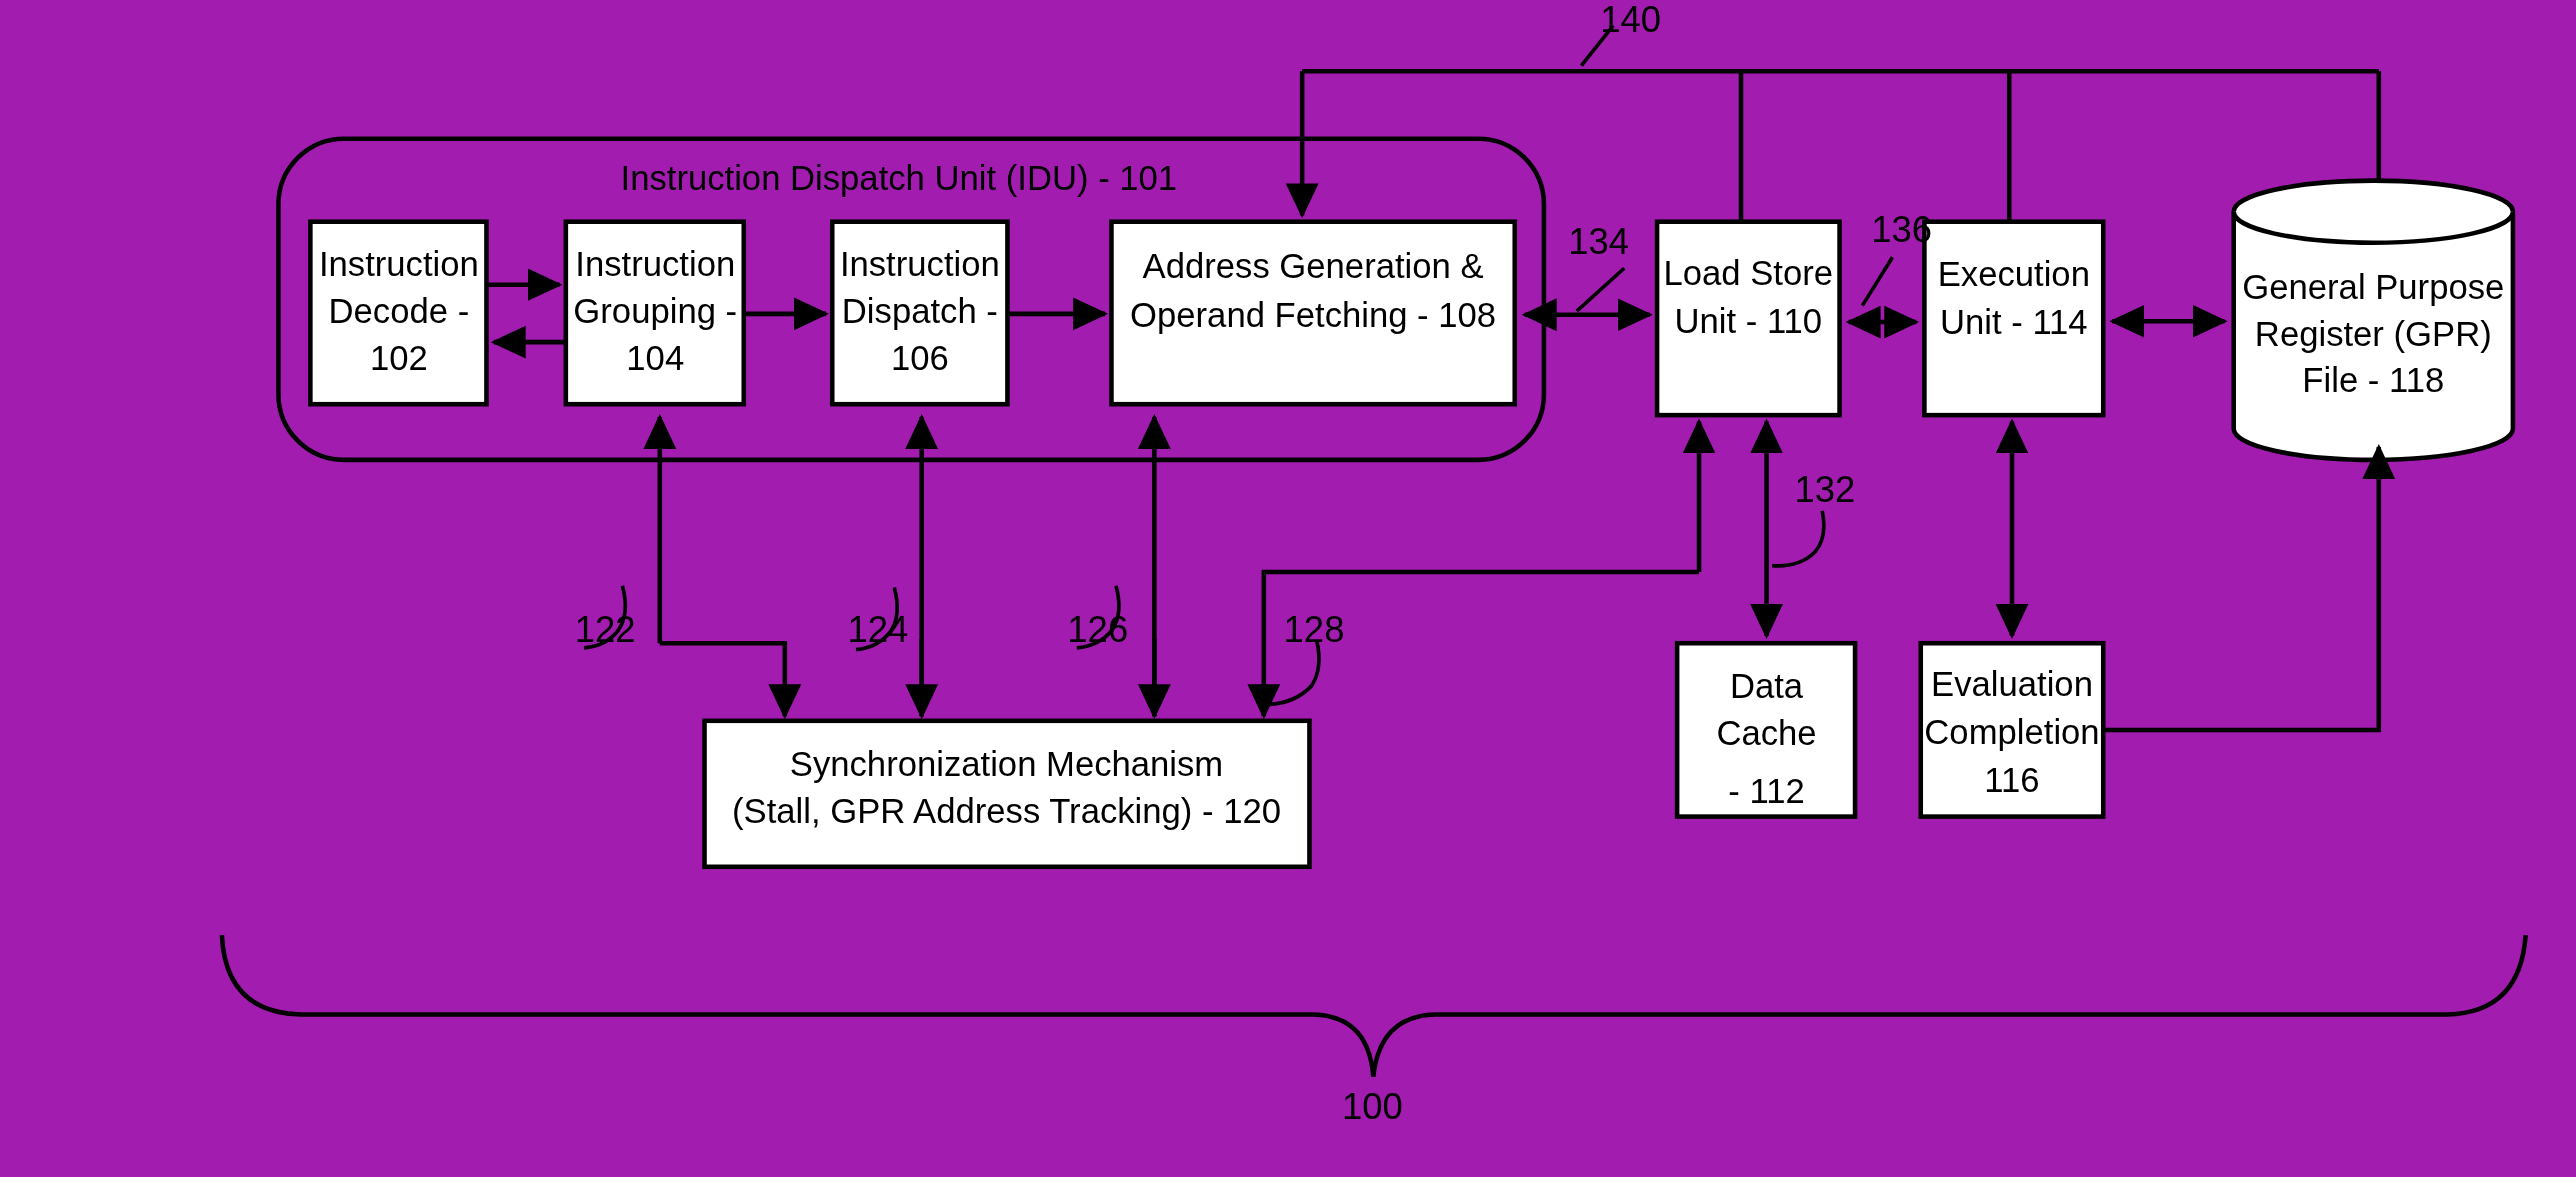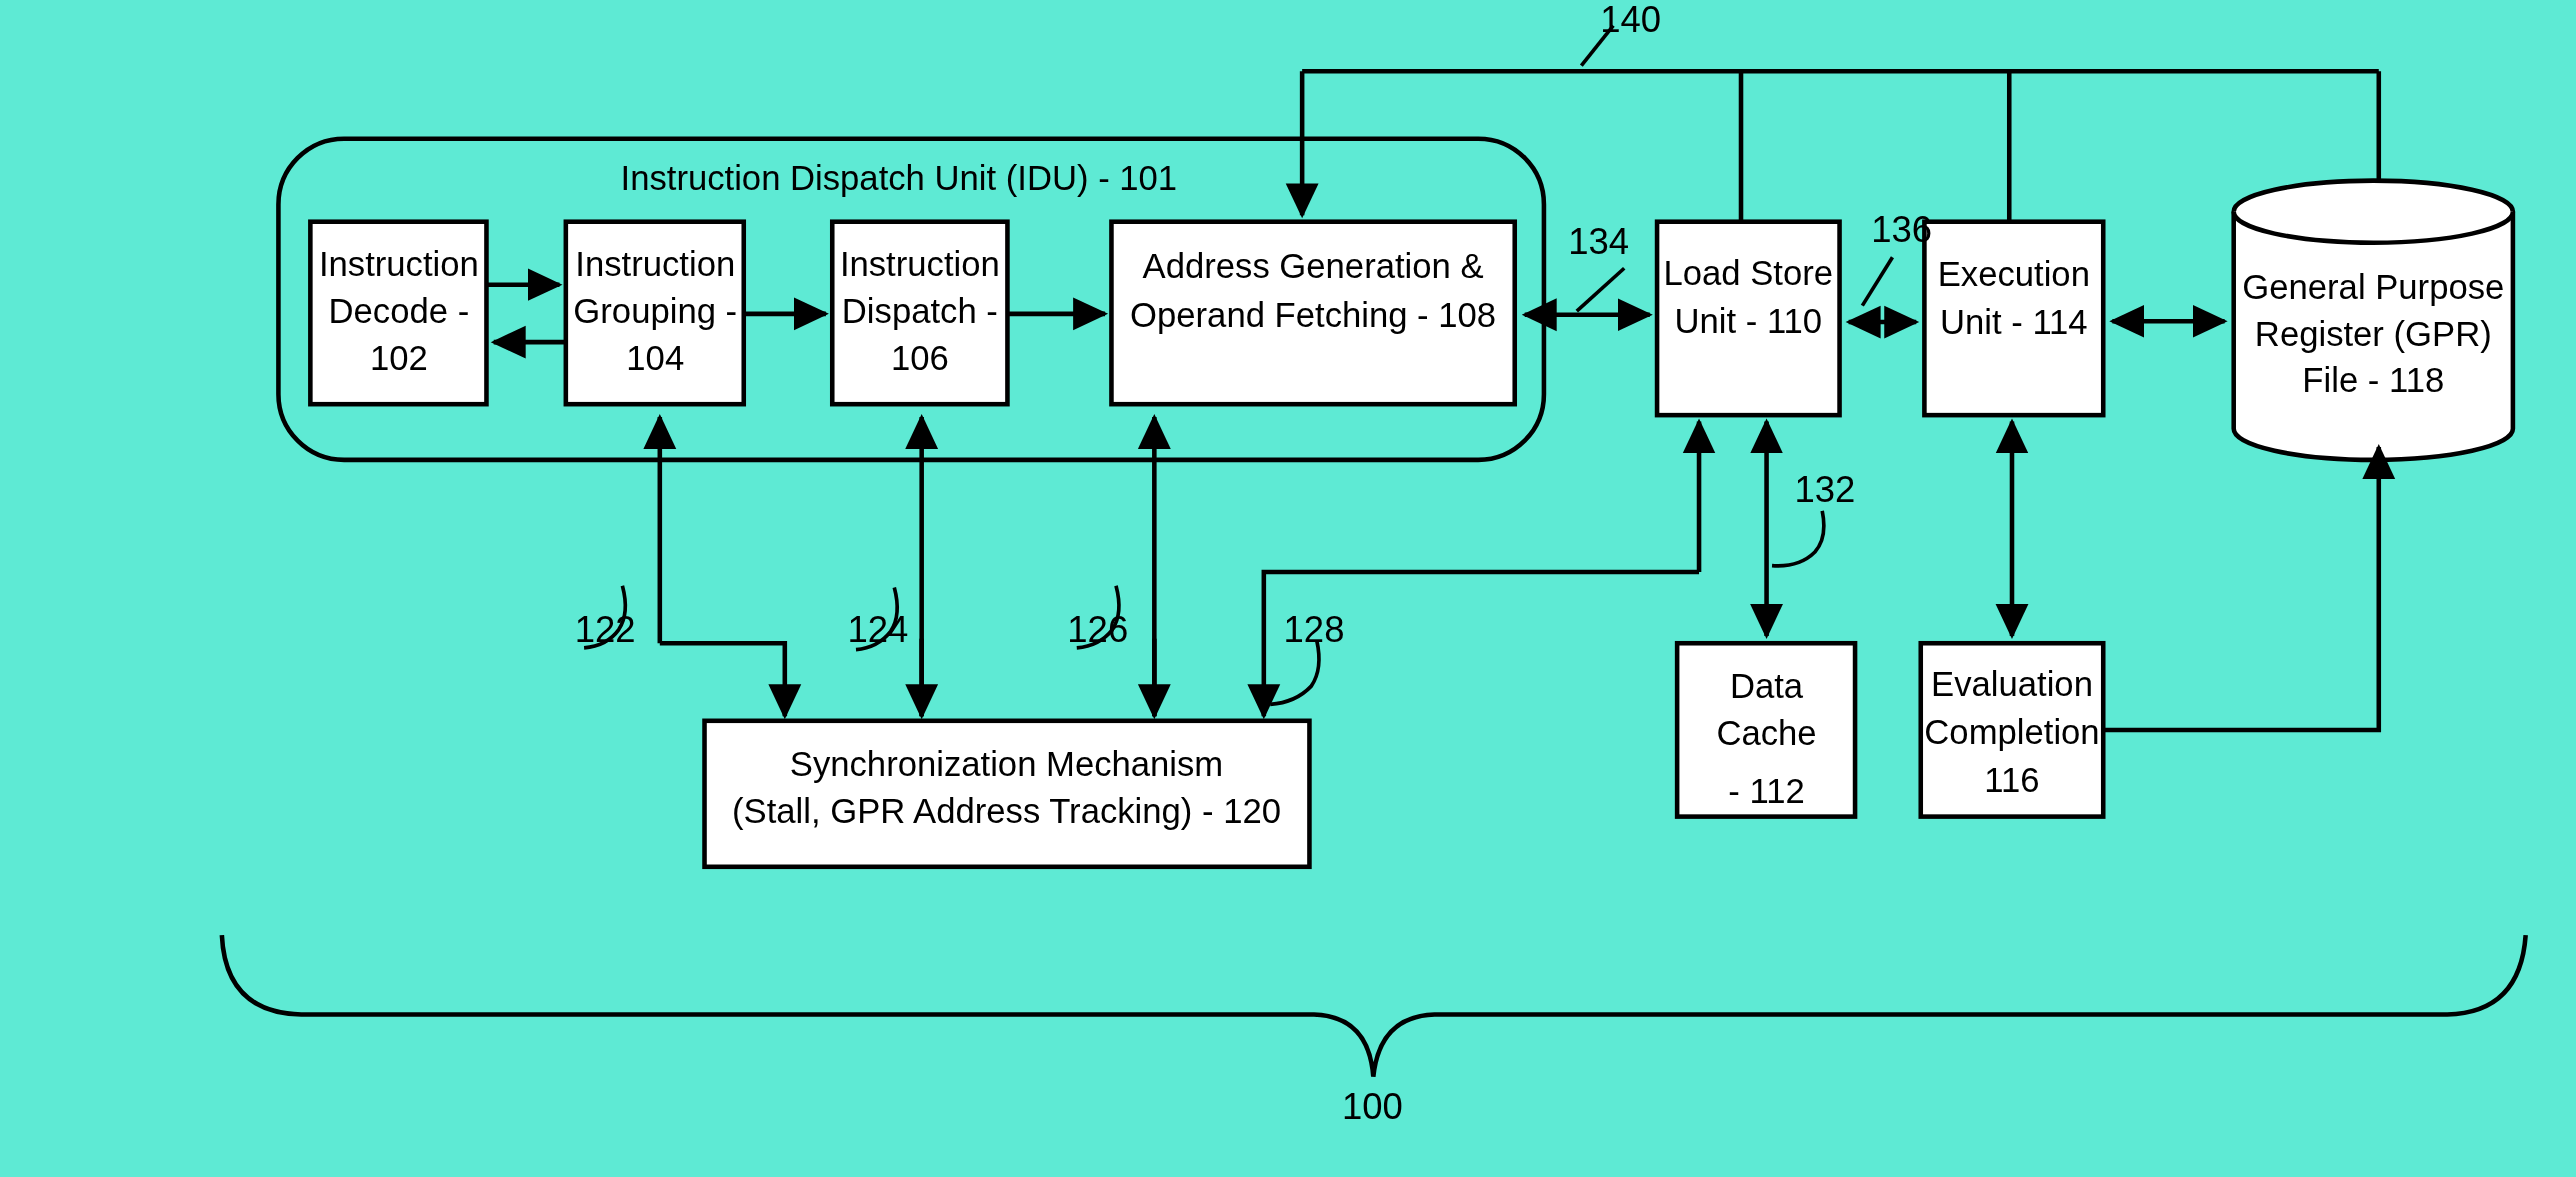--- a/index.html
+++ b/index.html
@@ -5,21 +5,21 @@
 <style>
   html, body {
     margin: 0;
     padding: 0;
     background: #ffffff;
   }
   #stage {
     position: relative;
     width: 2576px;
     height: 1177px;
-    background: #5eead4;
+    background: #a21caf;
     overflow: hidden;
     font-family: "Liberation Sans", "DejaVu Sans", sans-serif;
   }
   #diagram-svg {
     position: absolute;
     left: 0;
     top: 0;
     width: 2576px;
     height: 1177px;
   }

